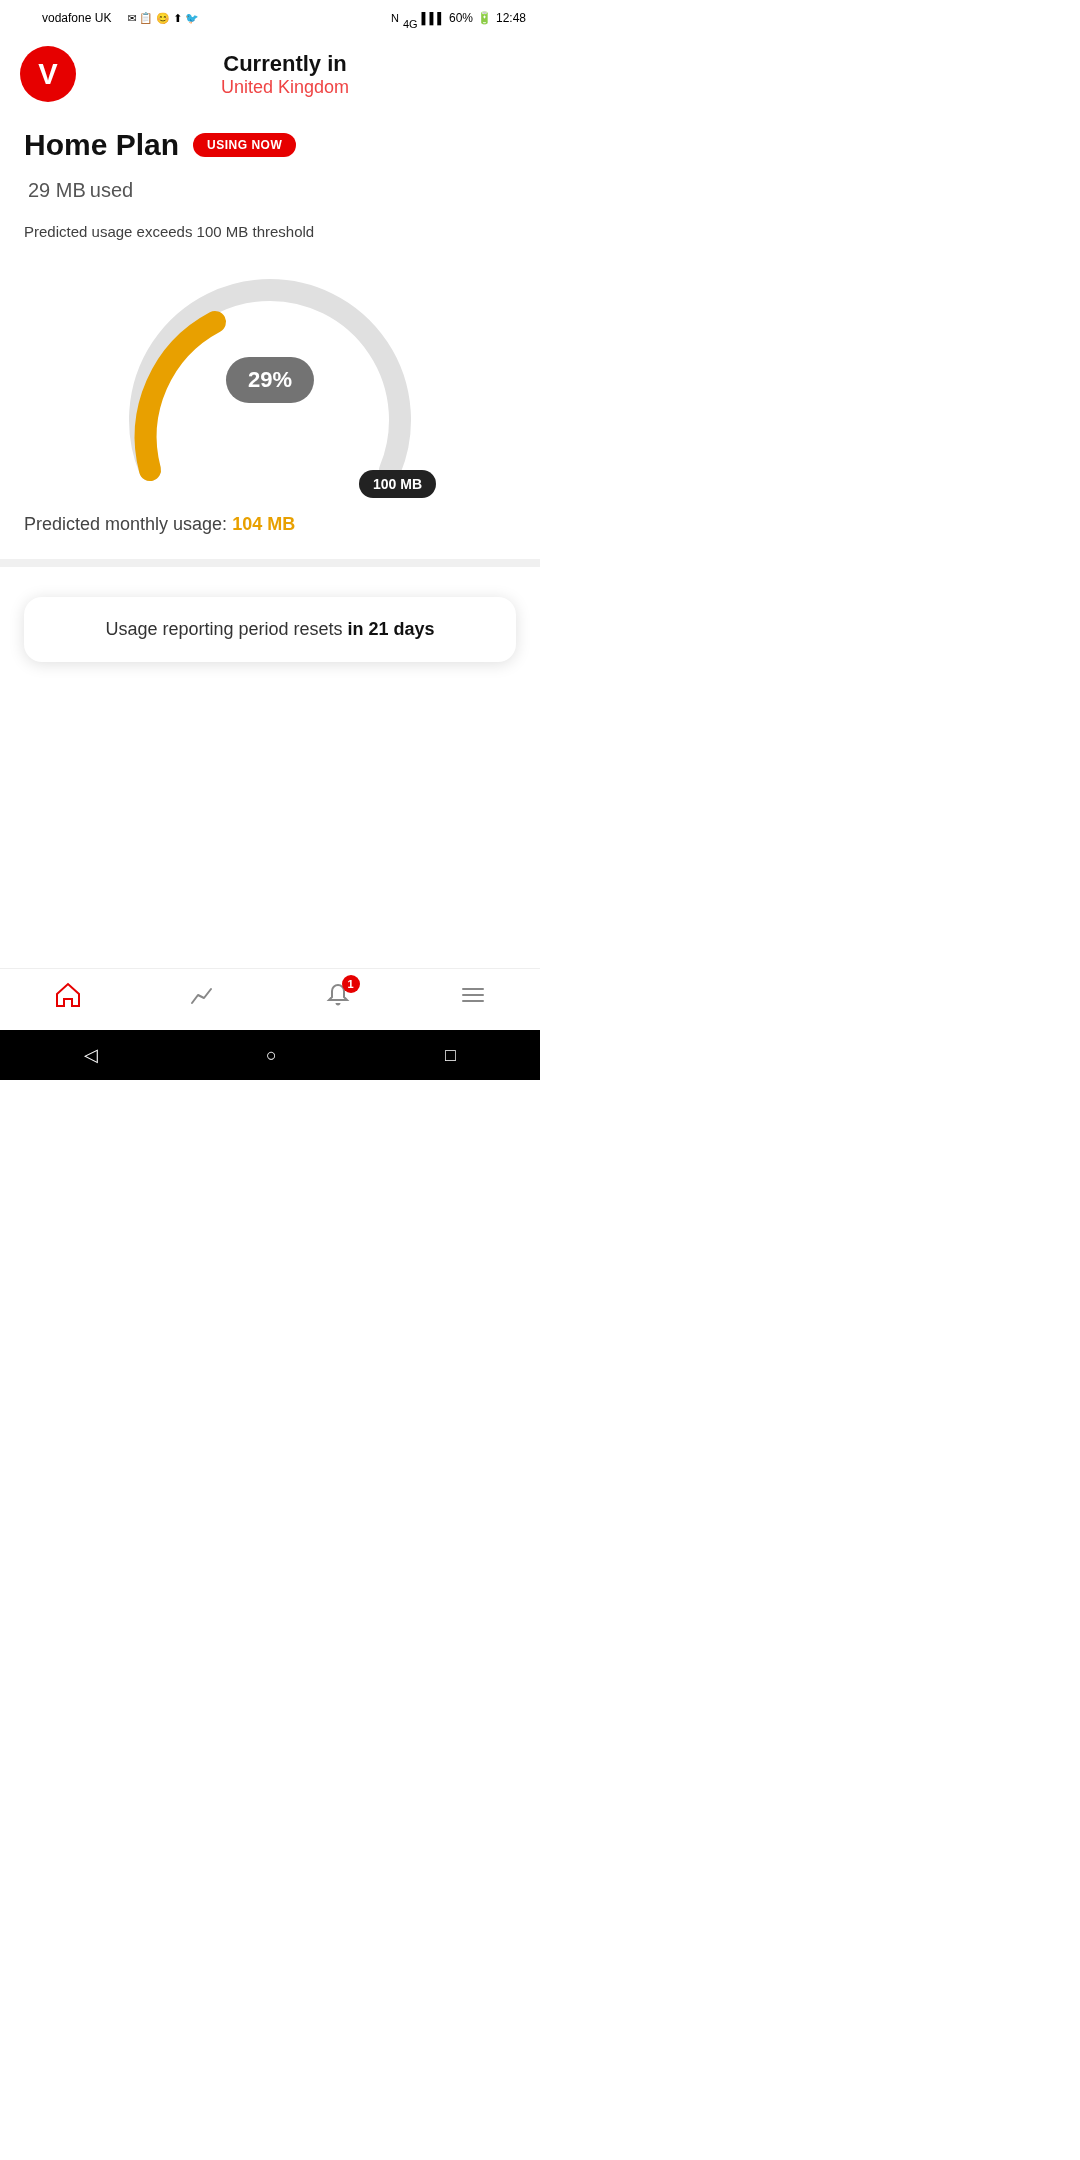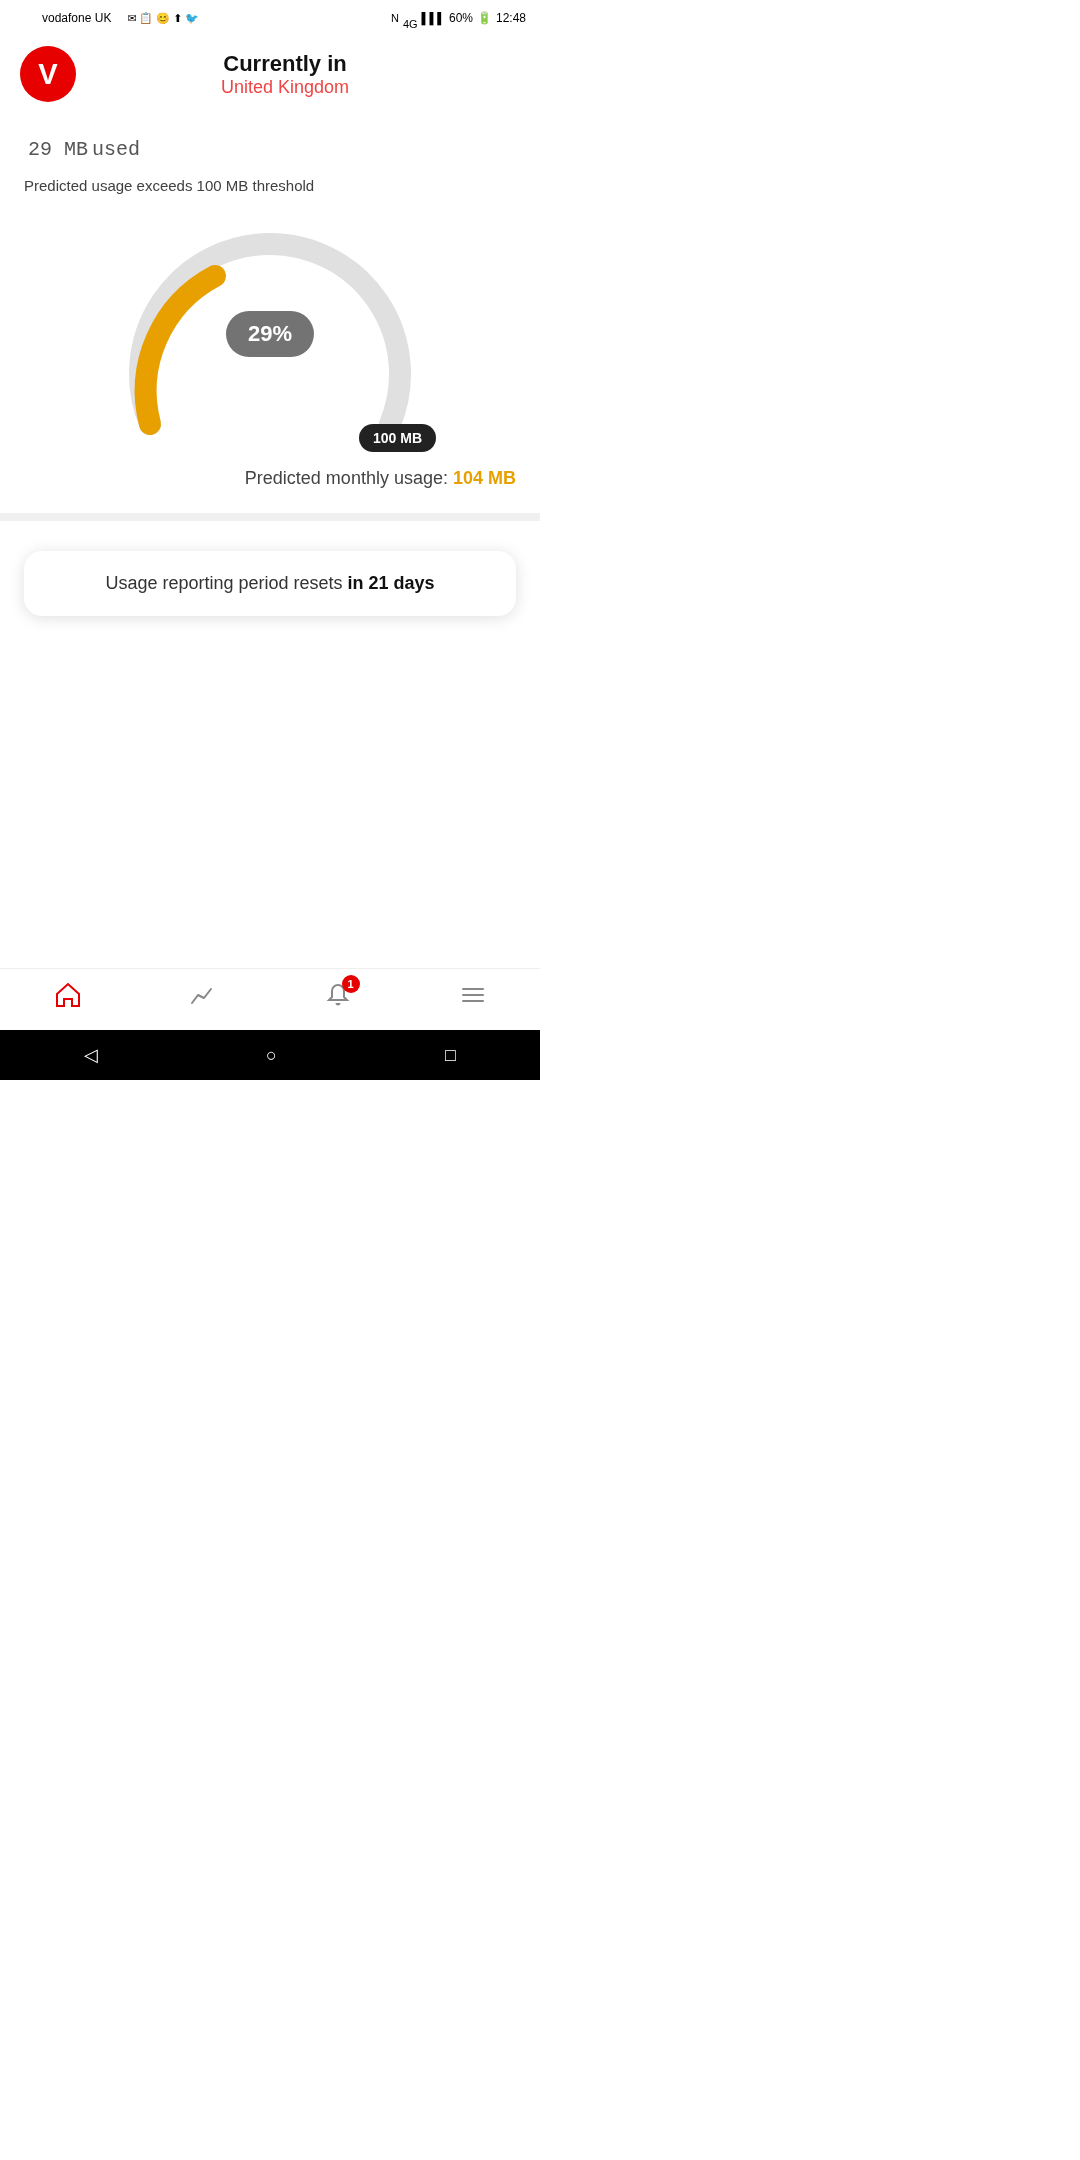--- a/index.html
+++ b/index.html
@@ -81,22 +81,21 @@
       border-radius: 20px;
       padding: 5px 14px;
       letter-spacing: 0.5px;
     }
 
     
     .usage-amount {
       font-size: 32px;
       font-weight: 700;
       color: #e8a000;
-      margin-bottom: 12px;
-      font-family: Liberation Mono, monospace;
+      margin-bottom: 18px;
     }
     .usage-amount span {
       font-size: 20px;
       font-weight: 400;
       color: #555;
       margin-left: 4px;
     }
     .usage-warning {
       font-size: 15px;
       color: #404040;
@@ -140,21 +139,21 @@
       background: #222;
       color: #fff;
       font-size: 14px;
       font-weight: 600;
       border-radius: 16px;
       padding: 6px 14px;
     }
 
     
     .predicted-monthly {
-      text-align: right;
+      text-align: left;
       font-size: 18px;
       color: #444;
       margin: 14px 0 0 0;
     }
     .predicted-monthly strong {
       color: #e8a000;
       font-weight: 700;
     }
 
     
@@ -262,20 +261,24 @@
   <div class="header-text">
     <div class="header-currently-in">Currently in</div>
     <div class="header-country">United Kingdom</div>
   </div>
 
   <div style="width:56px;"></div>
 </div>
 
 <div class="main">
 
+  <div class="plan-row">
+    <span class="plan-title">Home Plan</span>
+    <span class="using-now-badge">USING NOW</span>
+  </div>
 
   <div class="usage-amount">
     <span>29 MB</span><span>used</span>
   </div>
 
   <div class="usage-warning">Predicted usage exceeds 100 MB threshold</div>
 
   <div class="gauge-container">
     <svg class="gauge-svg" width="300" height="240" viewBox="0 0 300 240">
 

